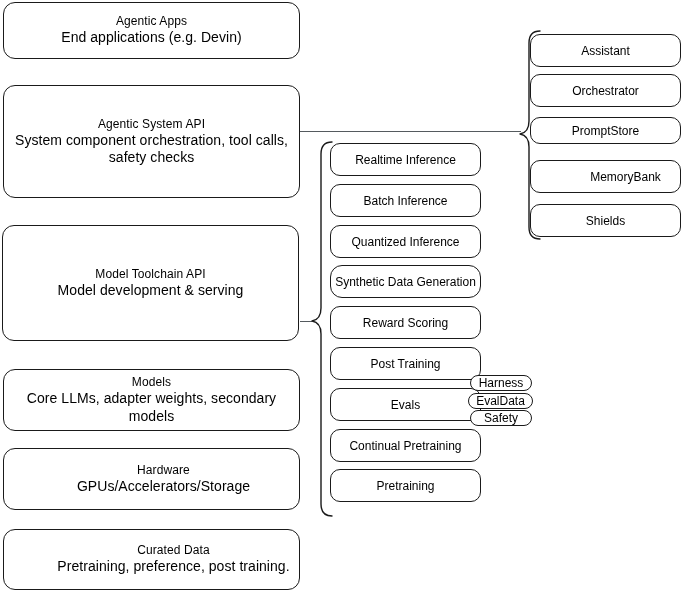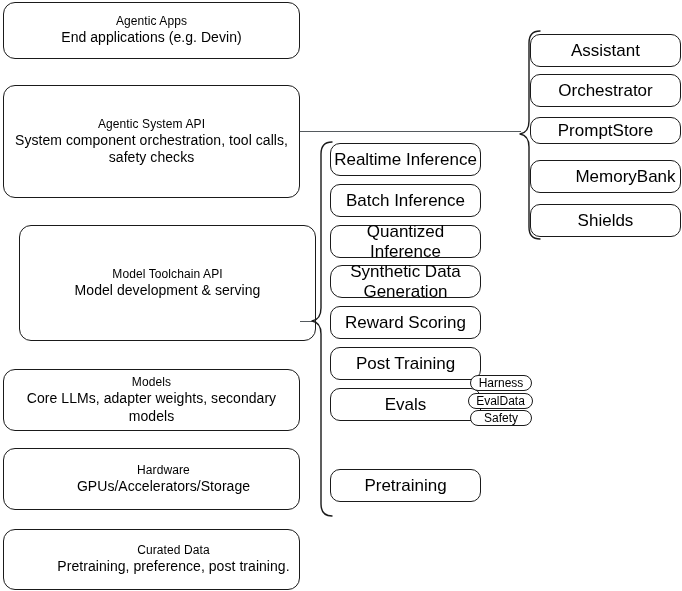--- a/index.html
+++ b/index.html
@@ -47,21 +47,21 @@
   .small-box {
     position: absolute;
     box-sizing: border-box;
     border: 1.4px solid #1a1a1a;
     border-radius: 10px;
     background: #ffffff;
     display: flex;
     align-items: center;
     justify-content: center;
     text-align: center;
-    font-size: 17px;
+    font-size: 12px;
     color: #000;
   }
   .pill {
     position: absolute;
     box-sizing: border-box;
     border: 1.4px solid #1a1a1a;
     border-radius: 999px;
     background: #ffffff;
     display: flex;
     align-items: center;
@@ -98,21 +98,21 @@
   <div class="box layer-box" style="left:3px; top:2px; width:297px; height:57px;">
     <div class="title">Agentic Apps</div>
     <div class="sub">End applications (e.g. Devin)</div>
   </div>
 
   <div class="box layer-box" style="left:3px; top:85px; width:297px; height:113px;">
     <div class="title">Agentic System API</div>
     <div class="sub">System component orchestration, tool calls, safety checks</div>
   </div>
 
-  <div class="box layer-box" style="left:19px; top:225px; width:297px; height:116px;">
+  <div class="box layer-box" style="left:2px; top:225px; width:297px; height:116px;">
     <div class="title">Model Toolchain API</div>
     <div class="sub">Model development &amp; serving</div>
   </div>
 
   <div class="box layer-box" style="left:3px; top:369px; width:297px; height:62px;">
     <div class="title">Models</div>
     <div class="sub">Core LLMs, adapter weights, secondary models</div>
   </div>
 
   <div class="box layer-box" style="left:3px; top:448px; width:297px; height:62px;padding-left:24px;">
@@ -151,20 +151,23 @@
   </div>
   <div class="small-box" style="left:330px; top:306px; width:151px; height:33px;">
     <span>Reward Scoring</span>
   </div>
   <div class="small-box" style="left:330px; top:347px; width:151px; height:33px;">
     <span>Post Training</span>
   </div>
   <div class="small-box" style="left:330px; top:388px; width:151px; height:33px;">
     <span>Evals</span>
   </div>
+  <div class="small-box" style="left:330px; top:429px; width:151px; height:33px;">
+    <span>Continual Pretraining</span>
+  </div>
   <div class="small-box" style="left:330px; top:469px; width:151px; height:33px;">
     <span>Pretraining</span>
   </div>
 
   <div class="pill" style="left:470px; top:375px; width:62px; height:16px;">
     <span>Harness</span>
   </div>
   <div class="pill" style="left:468px; top:393px; width:65px; height:16px;">
     <span>EvalData</span>
   </div>

